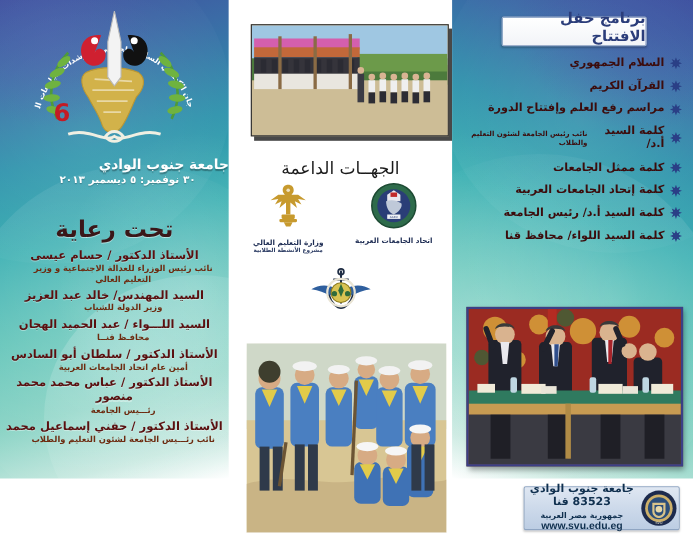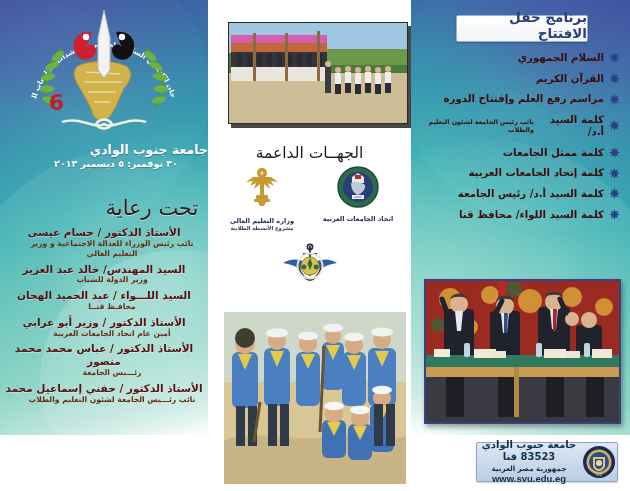--- a/index.html
+++ b/index.html
@@ -33,23 +33,22 @@
     color:#ffffff;font-size:12.5px;font-weight:bold;letter-spacing:.5px;
     text-shadow:0 1px 1px rgba(0,0,0,.30);
   }
   .uni-date{
     position:absolute;left:0;top:158px;width:232px;text-align:center;
     color:#ffffff;font-size:9.5px;font-weight:bold;letter-spacing:.3px;
     text-shadow:0 1px 1px rgba(0,0,0,.25);
   }
   .under-patronage{
     position:absolute;left:0;top:196px;width:208px;text-align:center;
-    color:#3a1718;font-size:21px;font-weight:normal;
+    color:#3a1718;font-size:21px;font-weight:bold;
     text-shadow:0 1px 0 rgba(255,255,255,.45);
-    padding-left:48px;
   }
   .patrons{position:absolute;left:4px;top:226px;width:200px;text-align:center;}
   .patron{margin-bottom:4px;}
   .patron .pname{
     display:block;color:#5a1010;font-size:10.5px;font-weight:bold;line-height:1.22;
     text-shadow:0 1px 0 rgba(255,255,255,.35);
   }
   .patron .prole{
     display:block;color:#6d2b10;font-size:7.6px;font-weight:bold;line-height:1.3;
     letter-spacing:.2px;
@@ -202,21 +201,21 @@
       </div>
       <div class="patron">
         <span class="pname">السيد المهندس/ خالد عبد العزيز</span>
         <span class="prole">وزير الدولة للشباب</span>
       </div>
       <div class="patron">
         <span class="pname">السيد اللـــواء / عبد الحميد الهجان</span>
         <span class="prole">محافـظ قنــا</span>
       </div>
       <div class="patron">
-        <span class="pname">الأستاذ الدكتور / وزير أبو عرابي</span>
+        <span class="pname">الأستاذ الدكتور / سلطان أبو السادس</span>
         <span class="prole">أمين عام اتحاد الجامعات العربية</span>
       </div>
       <div class="patron">
         <span class="pname">الأستاذ الدكتور / عباس محمد محمد منصور</span>
         <span class="prole">رئـــيس الجامعة</span>
       </div>
       <div class="patron">
         <span class="pname">الأستاذ الدكتور / حفني إسماعيل محمد</span>
         <span class="prole">نائب رئـــيس الجامعة لشئون التعليم والطلاب</span>
       </div>

